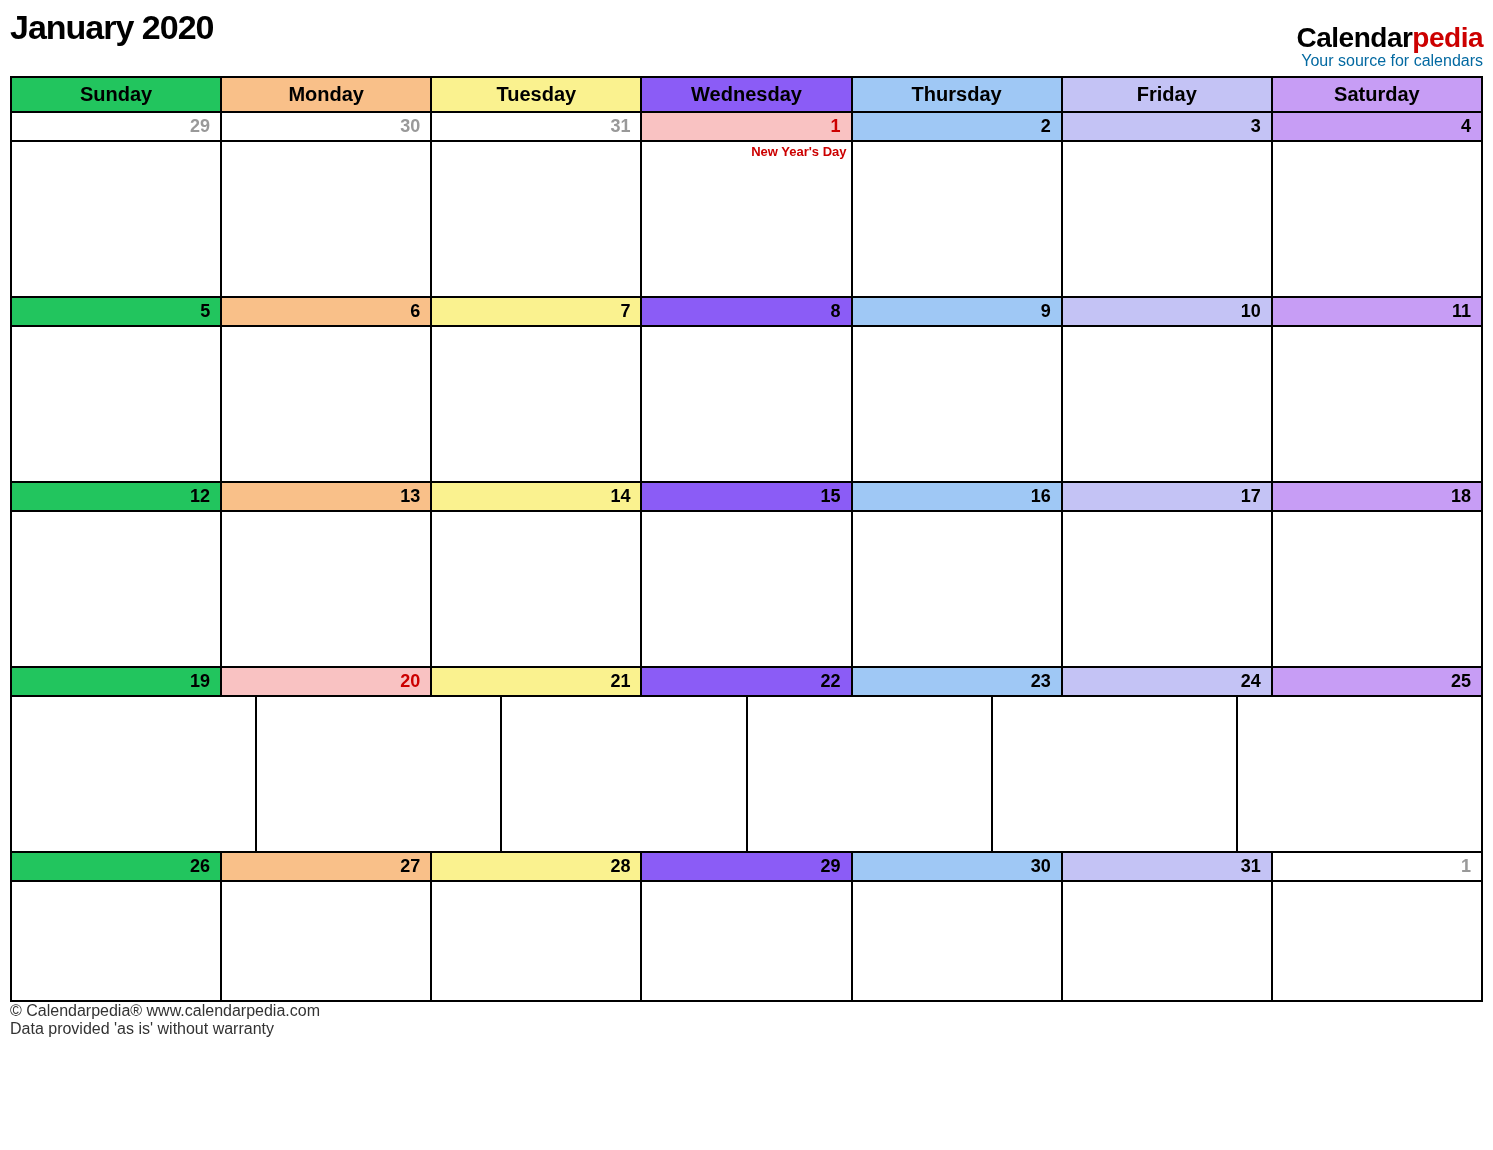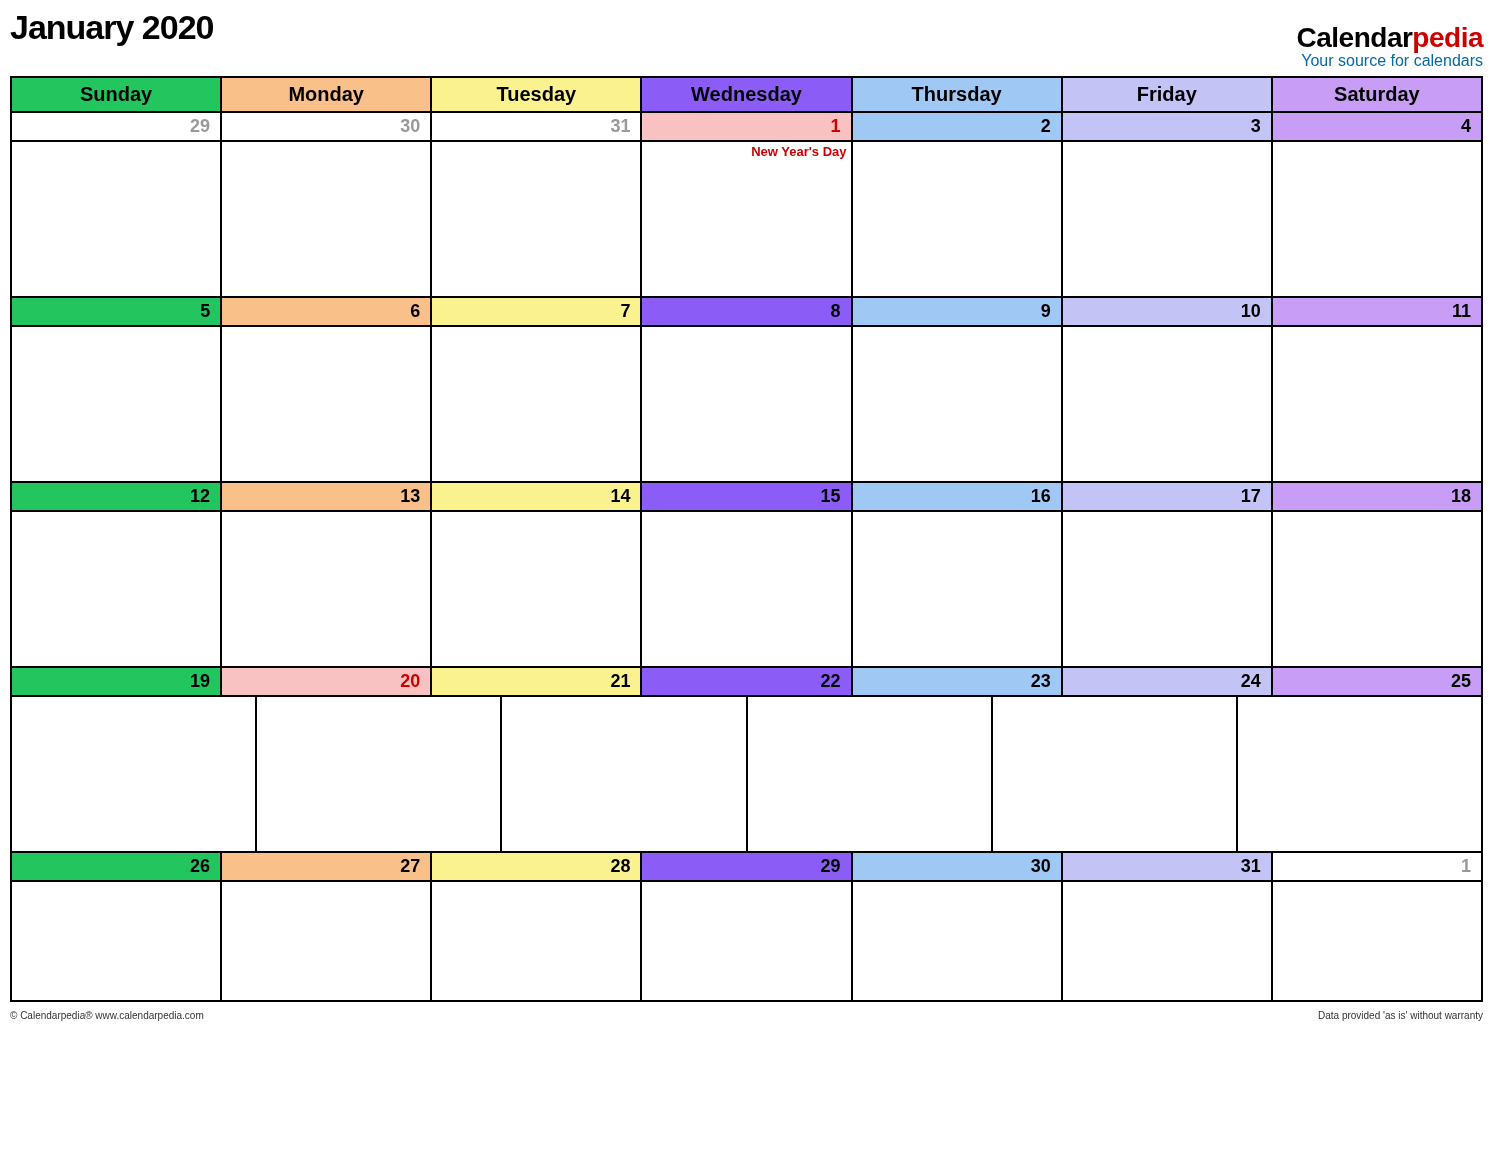--- a/index.html
+++ b/index.html
@@ -70,23 +70,24 @@
   .body-cell.short { height: 120px; }
   .event {
     color: #c00;
     font-weight: bold;
     font-size: 13px;
     text-align: right;
   }
   .footer {
     display: flex;
     justify-content: space-between;
-    font-size: 10px;
-    margin-top: 8px;
+    font-size: 16px;
+    margin-top: 0;
     color: #333;
+    flex-direction: column;
   }
   
   .c0 { background: #22c55e; }
   .c1 { background: #f9c089; }
   .c2 { background: #faf28f; }
   .c3 { background: #8b5cf6; }
   .c4 { background: #9fc8f5; }
   .c5 { background: #c4c3f5; }
   .c6 { background: #c79df5; }
   .hol-bg { background: #f9c2c2 !important; }

